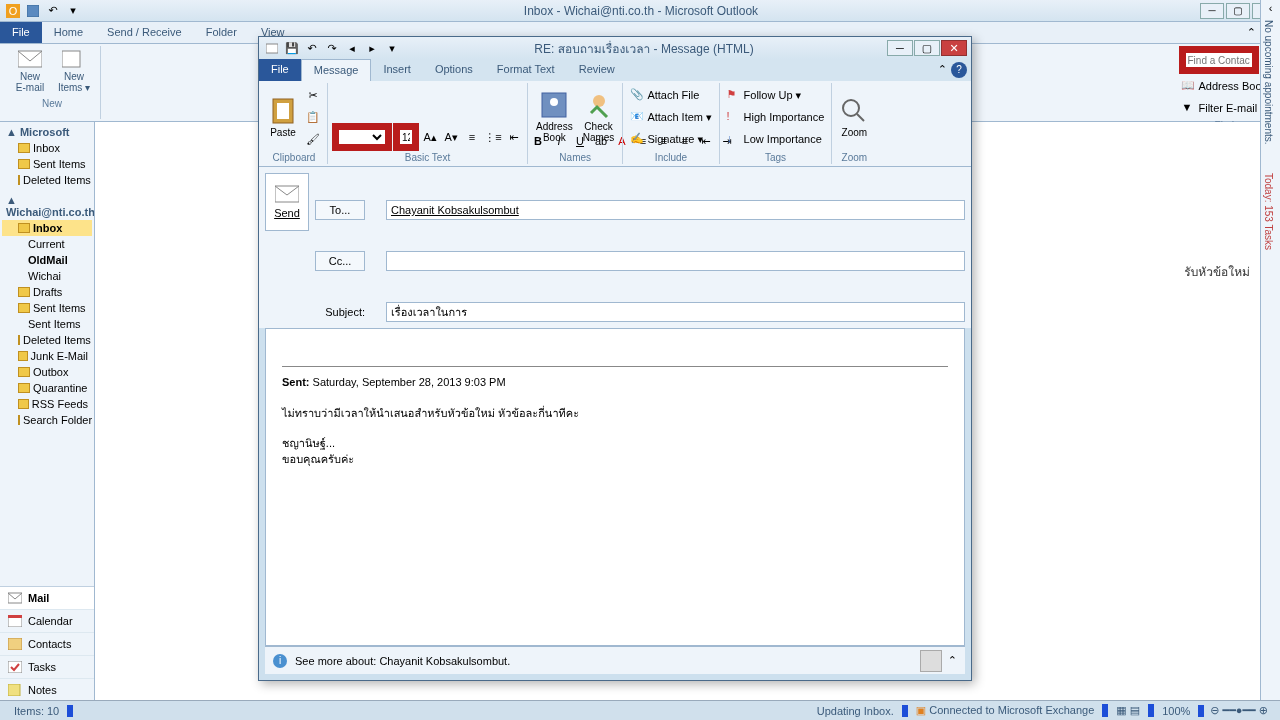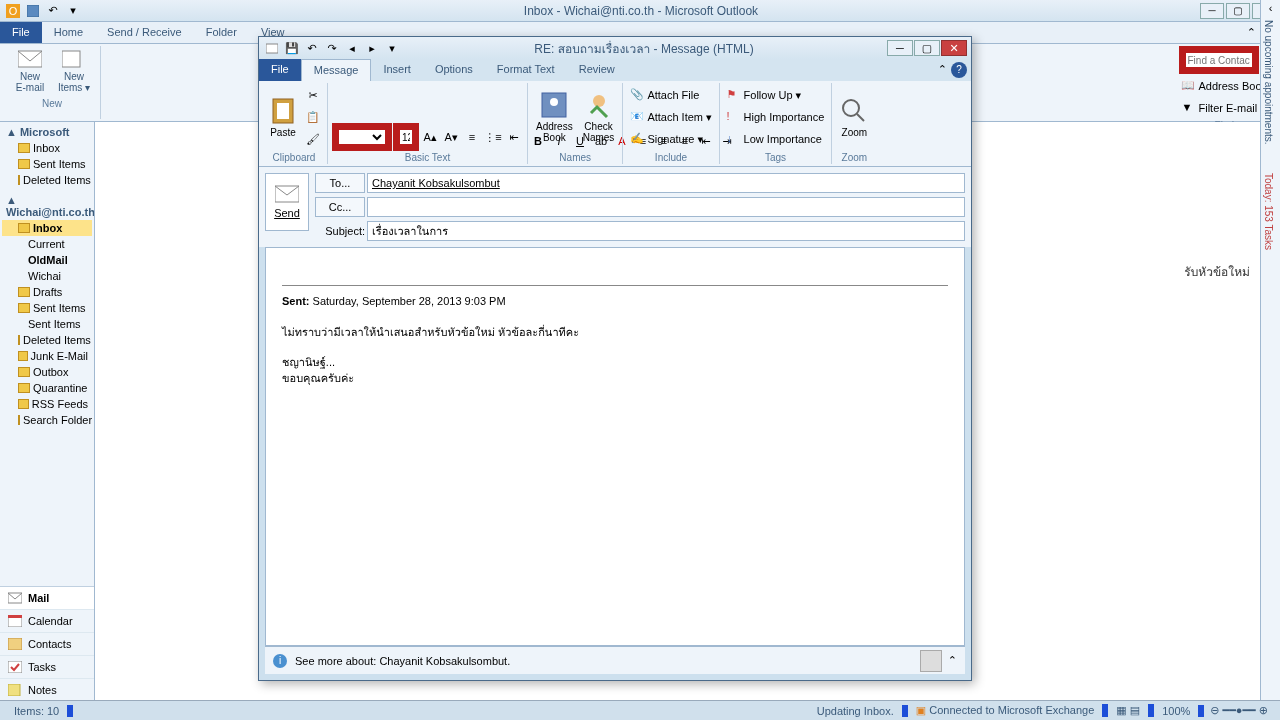--- a/index.html
+++ b/index.html
@@ -71,21 +71,21 @@
 .small-btn-col { display: flex; flex-direction: column; gap: 2px; }
 .small-btn { height: 20px; display: flex; align-items: center; gap: 3px; padding: 0 3px; cursor: pointer; font-size: 11px; }
 .sb-icon { width: 14px; height: 14px; }
 .toolbar-row { display: flex; gap: 1px; align-items: center; }
 .tb-select { border: 7px solid #b91c1c; background: #fff; height: 28px; padding: 0 2px; font-size: 10px; }
 .tb-btn { width: 20px; height: 20px; display: flex; align-items: center; justify-content: center; cursor: pointer; }
 
 .compose-header { background: #eef4fa; padding: 6px; display: flex; gap: 6px; }
 .send-btn { width: 44px; height: 58px; border: 1px solid #a0b8d0; background: #fff; display: flex; flex-direction: column; align-items: center; justify-content: center; cursor: pointer; gap: 4px; }
 .header-fields { flex: 1; display: flex; flex-direction: column; gap: 4px; }
-.hf-row { display: flex; align-items: center; gap: 2px; }
+.hf-row { display: flex; align-items: center; gap: 21px; margin-top: 27px; }
 .hf-btn { width: 50px; height: 20px; border: 1px solid #a0b8d0; background: #f4f8fc; text-align: center; line-height: 18px; cursor: pointer; font-size: 11px; }
 .hf-label { width: 50px; text-align: right; font-size: 11px; }
 .hf-input { flex: 1; height: 20px; border: 1px solid #a0b8d0; background: #fff; padding: 0 4px; font-size: 11px; }
 
 .compose-body { flex: 1; background: #fff; margin: 0 6px; border: 1px solid #a0b8d0; padding: 12px 16px; font-size: 12px; line-height: 1.4; overflow-y: auto; position: relative; }
 .compose-body hr { margin: 8px 0; border: none; border-top: 1px solid #888; }
 .quoted p { margin: 0; }
 .quoted .lbl { font-weight: bold; }
 
 .people-pane { height: 28px; background: #eef4fa; border-top: 1px solid #a0b8d0; display: flex; align-items: center; padding: 0 8px; margin: 0 6px 6px 6px; }

